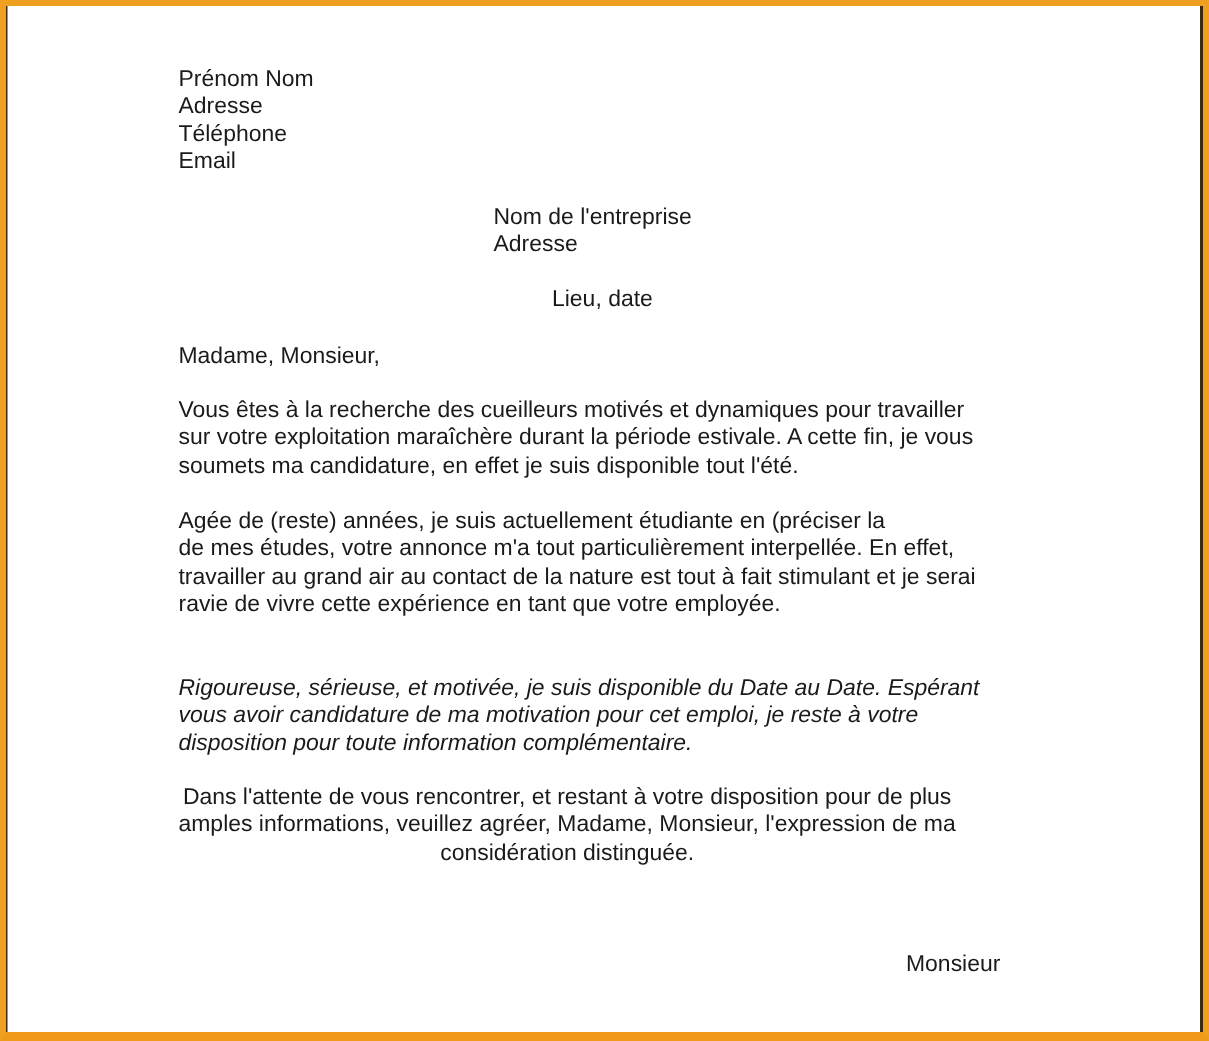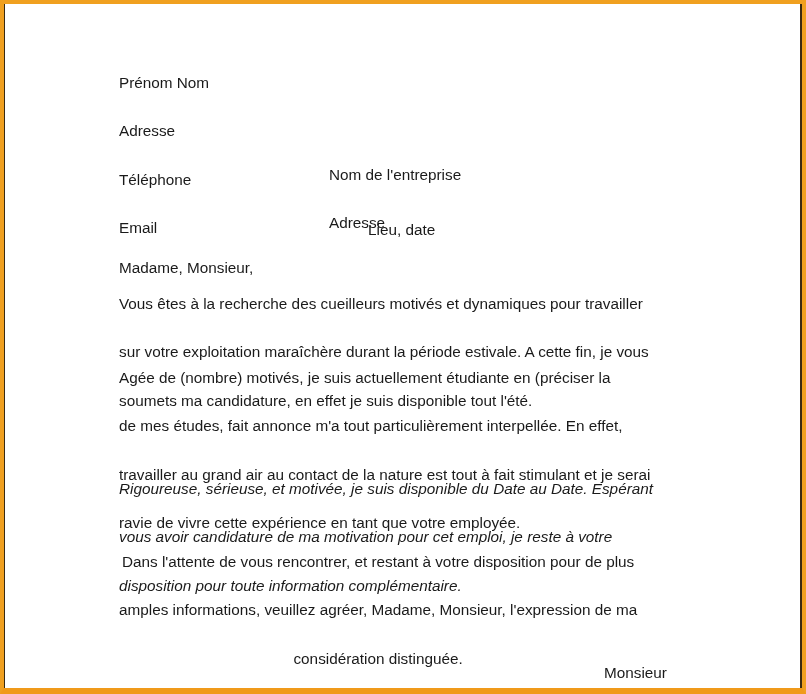--- a/index.html
+++ b/index.html
@@ -42,21 +42,21 @@
     position: absolute;
     left: 0; top: 0;
     width: 806px;
     height: 694px;
     font-family: "Liberation Sans", sans-serif;
     font-size: 15.3px;
     color: #1a1a1a;
     line-height: 18.3px;
   }
   .block { position: absolute; }
-  .line { display: block; white-space: nowrap; margin-top: 30px; }
+  .line { display: block; white-space: nowrap; }
   .sender { left: 119px; top: 44px; }
   .recipient { left: 329px; top: 136px; }
   .place-date { left: 368px; top: 191px; }
   .salutation { left: 119px; top: 229px; }
   .para1 { left: 119px; top: 265px; }
   .para2 { left: 119px; top: 339px; }
   .para3 { left: 119px; top: 450px; font-style: italic; }
   .para4 { left: 119px; top: 523px; text-align: center; }
   .signature { left: 604px; top: 634px; }
 </style>
@@ -89,22 +89,22 @@
     <span class="line">Madame, Monsieur,</span>
   </div>
 
   <div class="block para1">
     <span class="line">Vous êtes à la recherche des cueilleurs motivés et dynamiques pour travailler</span>
     <span class="line">sur votre exploitation maraîchère durant la période estivale. A cette  fin, je vous</span>
     <span class="line">soumets ma candidature, en effet je suis disponible tout l'été.</span>
   </div>
 
   <div class="block para2">
-    <span class="line">Agée de (nombre) motivés, je suis actuellement étudiante en (préciser la</span>
-    <span class="line">de mes études, fait annonce m'a tout particulièrement interpellée. En effet,</span>
+    <span class="line">Agée de (reste) années, je suis actuellement étudiante en (préciser la</span>
+    <span class="line">de mes études, votre annonce m'a tout particulièrement interpellée. En effet,</span>
     <span class="line">travailler au grand air au contact de la nature est tout à fait stimulant et je serai</span>
     <span class="line">ravie de vivre cette expérience en tant que votre employée.</span>
   </div>
 
   <div class="block para3">
     <span class="line">Rigoureuse, sérieuse, et motivée, je suis disponible du Date au Date.  Espérant</span>
     <span class="line">vous avoir candidature de ma motivation pour cet emploi, je reste à votre</span>
     <span class="line">disposition pour toute information complémentaire.</span>
   </div>
 

